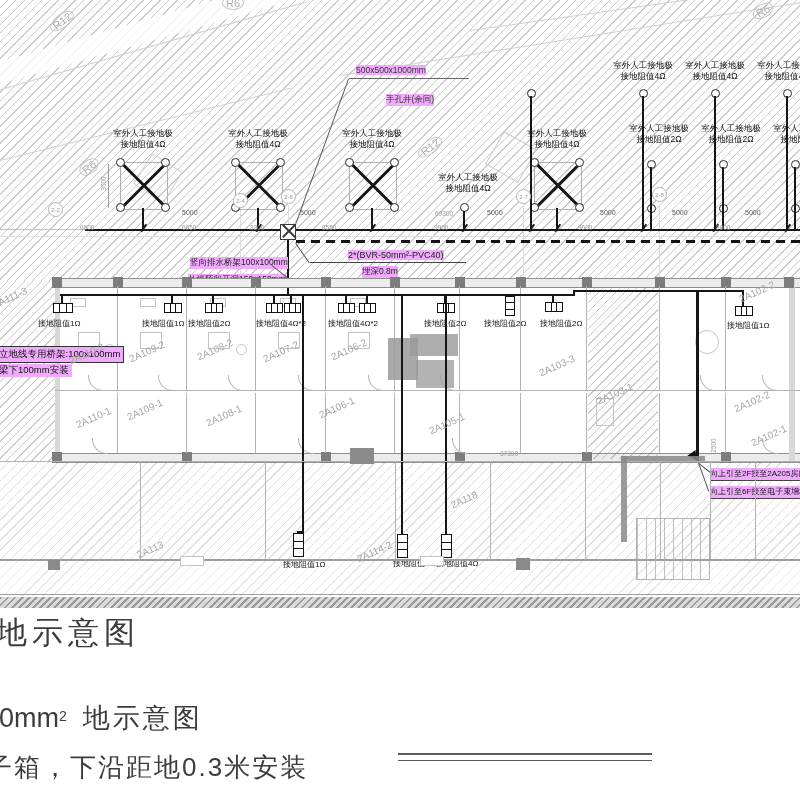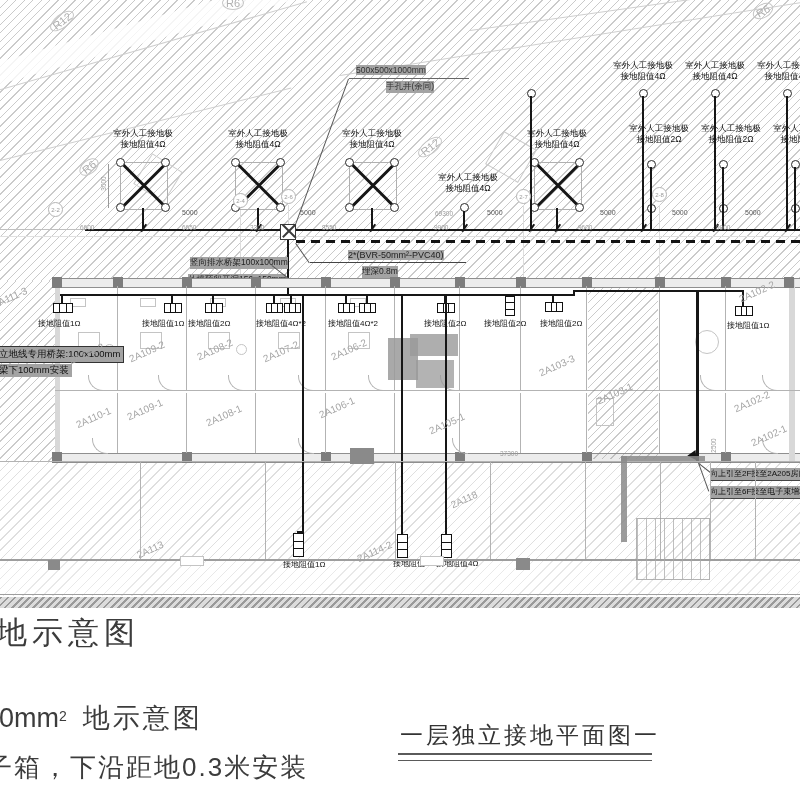--- a/index.html
+++ b/index.html
@@ -34,21 +34,21 @@
   .furn{border:1px solid #c4c4c4}
   .arc{width:15px;height:15px;border-left:1px solid #b4b4b4;border-bottom:1px solid #b4b4b4;
        border-radius:0 0 0 15px}
   .bubble{width:13px;height:13px;border:1px solid #b4b4b4;border-radius:50%;font-size:6px;
        color:#999;display:flex;align-items:center;justify-content:center;background:#fff}
   .rlabel{font-size:11px;color:#b0b0b0;border:1px solid #c6c6c6;border-radius:50%;
        padding:0 3px;white-space:nowrap}
   .wallband{background:#ececec;border-top:1px solid #8f8f8f;border-bottom:1px solid #8f8f8f}
   .col{width:10px;height:11px;background:#7d7d7d}
   .dash16{height:2.5px;background:repeating-linear-gradient(90deg,#141414 0 9px,transparent 9px 15px)}
-  .note{background:#a3a3a3;white-space:nowrap}
+  .note{background:#f0abfc;white-space:nowrap}
   .big{color:#3c3c3c;white-space:nowrap}
 </style>
 </head>
 <body>
 
 <div id="canvas">
 
   <div class="abs hatch" style="left:0;top:0;width:800px;height:281px"></div>
   <div class="abs hatch" style="left:0;top:281px;width:55px;height:181px"></div>
   <div class="abs hatch-light" style="left:0;top:462px;width:800px;height:98px"></div>
@@ -212,21 +212,21 @@
   <div class="abs dimf" style="left:182px;top:224px">6650</div>
   <div class="abs dimf" style="left:250px;top:224px">3300</div>
   <div class="abs dimf" style="left:322px;top:224px">8550</div>
   <div class="abs dimf" style="left:434px;top:224px">9900</div>
   <div class="abs dimf" style="left:578px;top:224px">9600</div>
   <div class="abs dimf" style="left:716px;top:224px">9900</div>
   <div class="abs" style="left:108px;top:164px;width:1px;height:44px;background:#999"></div>
   <div class="abs dimf" style="left:96px;top:180px;transform:rotate(-90deg)">3000</div>
 
   <div class="abs note dim" style="left:356px;top:65px;font-size:8.5px;color:#333">500x500x1000mm</div>
-  <div class="abs note dim" style="left:386px;top:81px;font-size:8.5px;color:#333">手孔井(余同)</div>
+  <div class="abs note dim" style="left:386px;top:94px;font-size:8.5px;color:#333">手孔井(余同)</div>
   <div class="abs" style="left:349px;top:78px;width:120px;height:1px;background:#666"></div>
   <div class="abs lead" style="left:349px;top:79px;width:162px;transform:rotate(110deg)"></div>
   <div class="abs" style="left:280px;top:224px;width:14px;height:14px;border:1.5px solid #3a3a3a;background:#fff">
     <i class="abs" style="left:-1px;top:5px;width:18px;height:1.5px;background:#3a3a3a;transform:rotate(45deg)"></i>
     <i class="abs" style="left:-1px;top:5px;width:18px;height:1.5px;background:#3a3a3a;transform:rotate(-45deg)"></i>
   </div>
   <div class="abs bold-line" style="left:287px;top:240px;width:2px;height:55px"></div>
 
   <div class="abs dash16" style="left:296px;top:240px;width:504px"></div>
   <div class="abs note dim" style="left:348px;top:250px;font-size:9px;color:#222">2*(BVR-50mm²-PVC40)</div>
@@ -481,17 +481,16 @@
   <div class="abs furn" style="left:420px;top:556px;width:22px;height:8px;background:#fff"></div>
 
   <div class="abs big" style="left:-4px;top:612px;font-size:31px;letter-spacing:5px">地示意图</div>
 
   <div class="abs" style="left:-16px;top:700px">
     <span class="big" style="font-size:27px">50mm</span><sup class="big" style="font-size:14px">2</sup><span class="big" style="font-size:27px;letter-spacing:3px;margin-left:16px">地示意图</span>
   </div>
 
   <div class="abs big" style="left:-14px;top:750px;font-size:26px;letter-spacing:2px">子箱，下沿距地0.3米安装</div>
 
-  <div class="abs big" style="left:400px;top:720px;font-size:23px;letter-spacing:3px;color:#333">一层独立接地平面图一</div>
   <div class="abs" style="left:398px;top:753px;width:254px;height:2px;background:#5a5a5a"></div>
   <div class="abs" style="left:398px;top:760px;width:254px;height:1px;background:#5a5a5a"></div>
 
 </div>
 
 </body></html>

